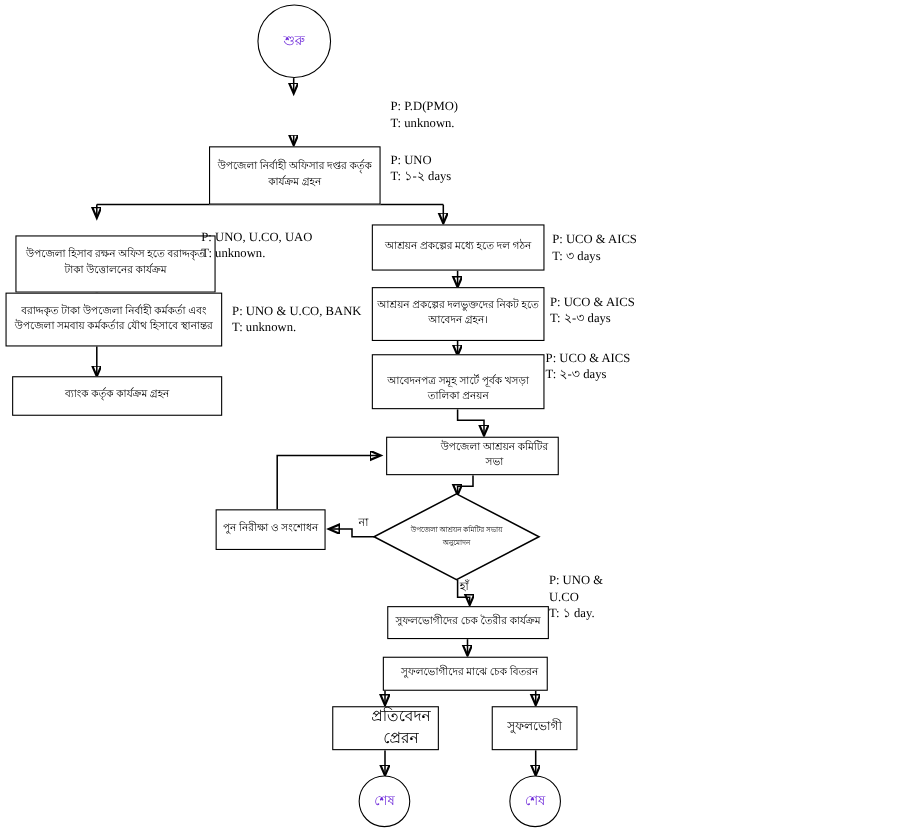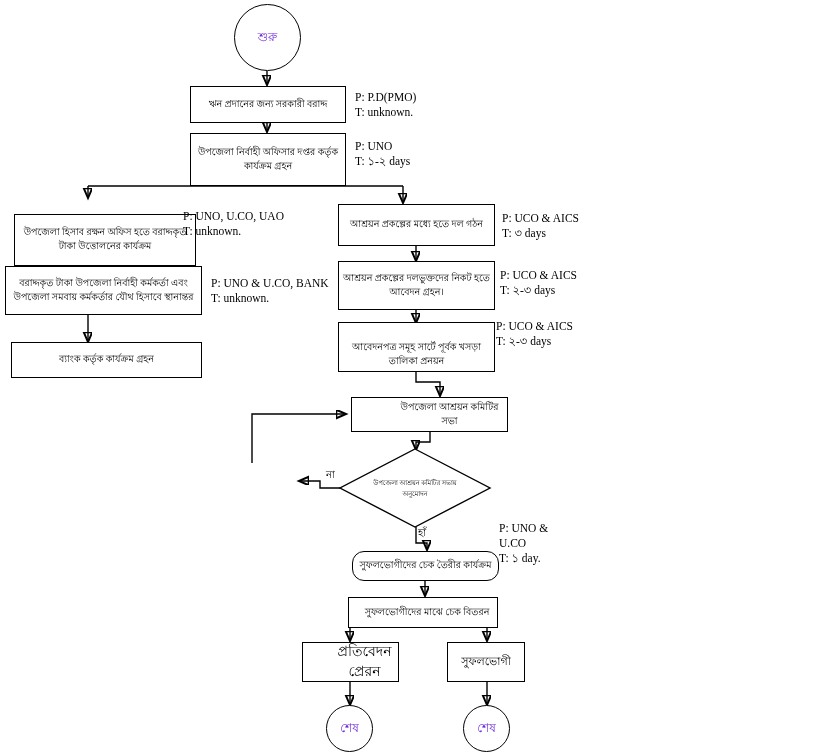--- a/index.html
+++ b/index.html
@@ -129,23 +129,20 @@
 
     <line x1="350" y1="682" x2="350" y2="704" marker-end="url(#ah)"></line>
 
     <line x1="487" y1="682" x2="487" y2="704" marker-end="url(#ah)"></line>
   </svg>
 
   <div class="term" style="left:234px; top:4px; width:67px; height:67px;">
     <span>শুরু</span>
   </div>
 
-  <div class="node bn" style="left:190px; top:86px; width:156px; height:37px;">
-    <span>ঋন প্রদানের জন্য সরকারী বরাদ্দ</span>
-  </div>
   <div class="annot" style="left:355px; top:90px;">P: P.D(PMO)
 T: unknown.</div>
 
   <div class="node bn" style="left:190px; top:133px; width:156px; height:53px;">
     <span>উপজেলা নির্বাহী অফিসার দপ্তর কর্তৃক কার্যক্রম গ্রহন</span>
   </div>
   <div class="annot" style="left:355px; top:139px;">P: UNO
 T: ১-২ days</div>
 
   <div class="node bn" style="left:14px; top:214px; width:182px; height:52px;">
@@ -179,35 +176,38 @@
   <div class="node bn" style="left:338px; top:322px; width:157px; height:50px;align-items:flex-end;">
     <span>আবেদনপত্র সমূহ সার্টে পূর্বক খসড়া তালিকা প্রনয়ন</span>
   </div>
   <div class="annot" style="left:496px; top:319px;">P: UCO &amp; AICS
 T: ২-৩ days</div>
 
   <div class="node bn" style="left:351px; top:397px; width:157px; height:35px;padding-left:44px;">
     <span>উপজেলা আশ্রয়ন কমিটির সভা</span>
   </div>
 
+  <div class="node bn" style="left:196px; top:463px; width:100px; height:37px;">
+    <span>পুন নিরীক্ষা ও সংশোধন</span>
+  </div>
 
   <div class="diamond-wrap" style="left:340px; top:449px; width:150px; height:78px;">
     <svg width="150" height="78" viewBox="0 0 150 78" xmlns="http://www.w3.org/2000/svg">
       <polygon points="75,0 150,39 75,78 0,39" fill="#fff" stroke="#000" stroke-width="1.4"></polygon>
     </svg>
     <div class="diamond-label">
       <span>উপজেলা আশ্রয়ন কমিটির সভায়</span>
       <span>অনুমোদন</span>
     </div>
   </div>
 
   <div class="edge-label" style="left:326px; top:467px;">না</div>
   <div class="edge-label" style="left:418px; top:525px;">হাঁ</div>
 
-  <div class="node bn" style="left:352px; top:551px; width:147px; height:30px;border-radius:12px;">
+  <div class="node bn" style="left:352px; top:551px; width:147px; height:30px;">
     <span>সুফলভোগীদের চেক তৈরীর কার্যক্রম</span>
   </div>
   <div class="annot" style="left:499px; top:521px;">P: UNO &amp;
 U.CO
 T: ১ day.</div>
 
   <div class="node bn" style="left:348px; top:597px; width:150px; height:31px;padding-left:12px;">
     <span>সুফলভোগীদের মাঝে চেক বিতরন</span>
   </div>
 

